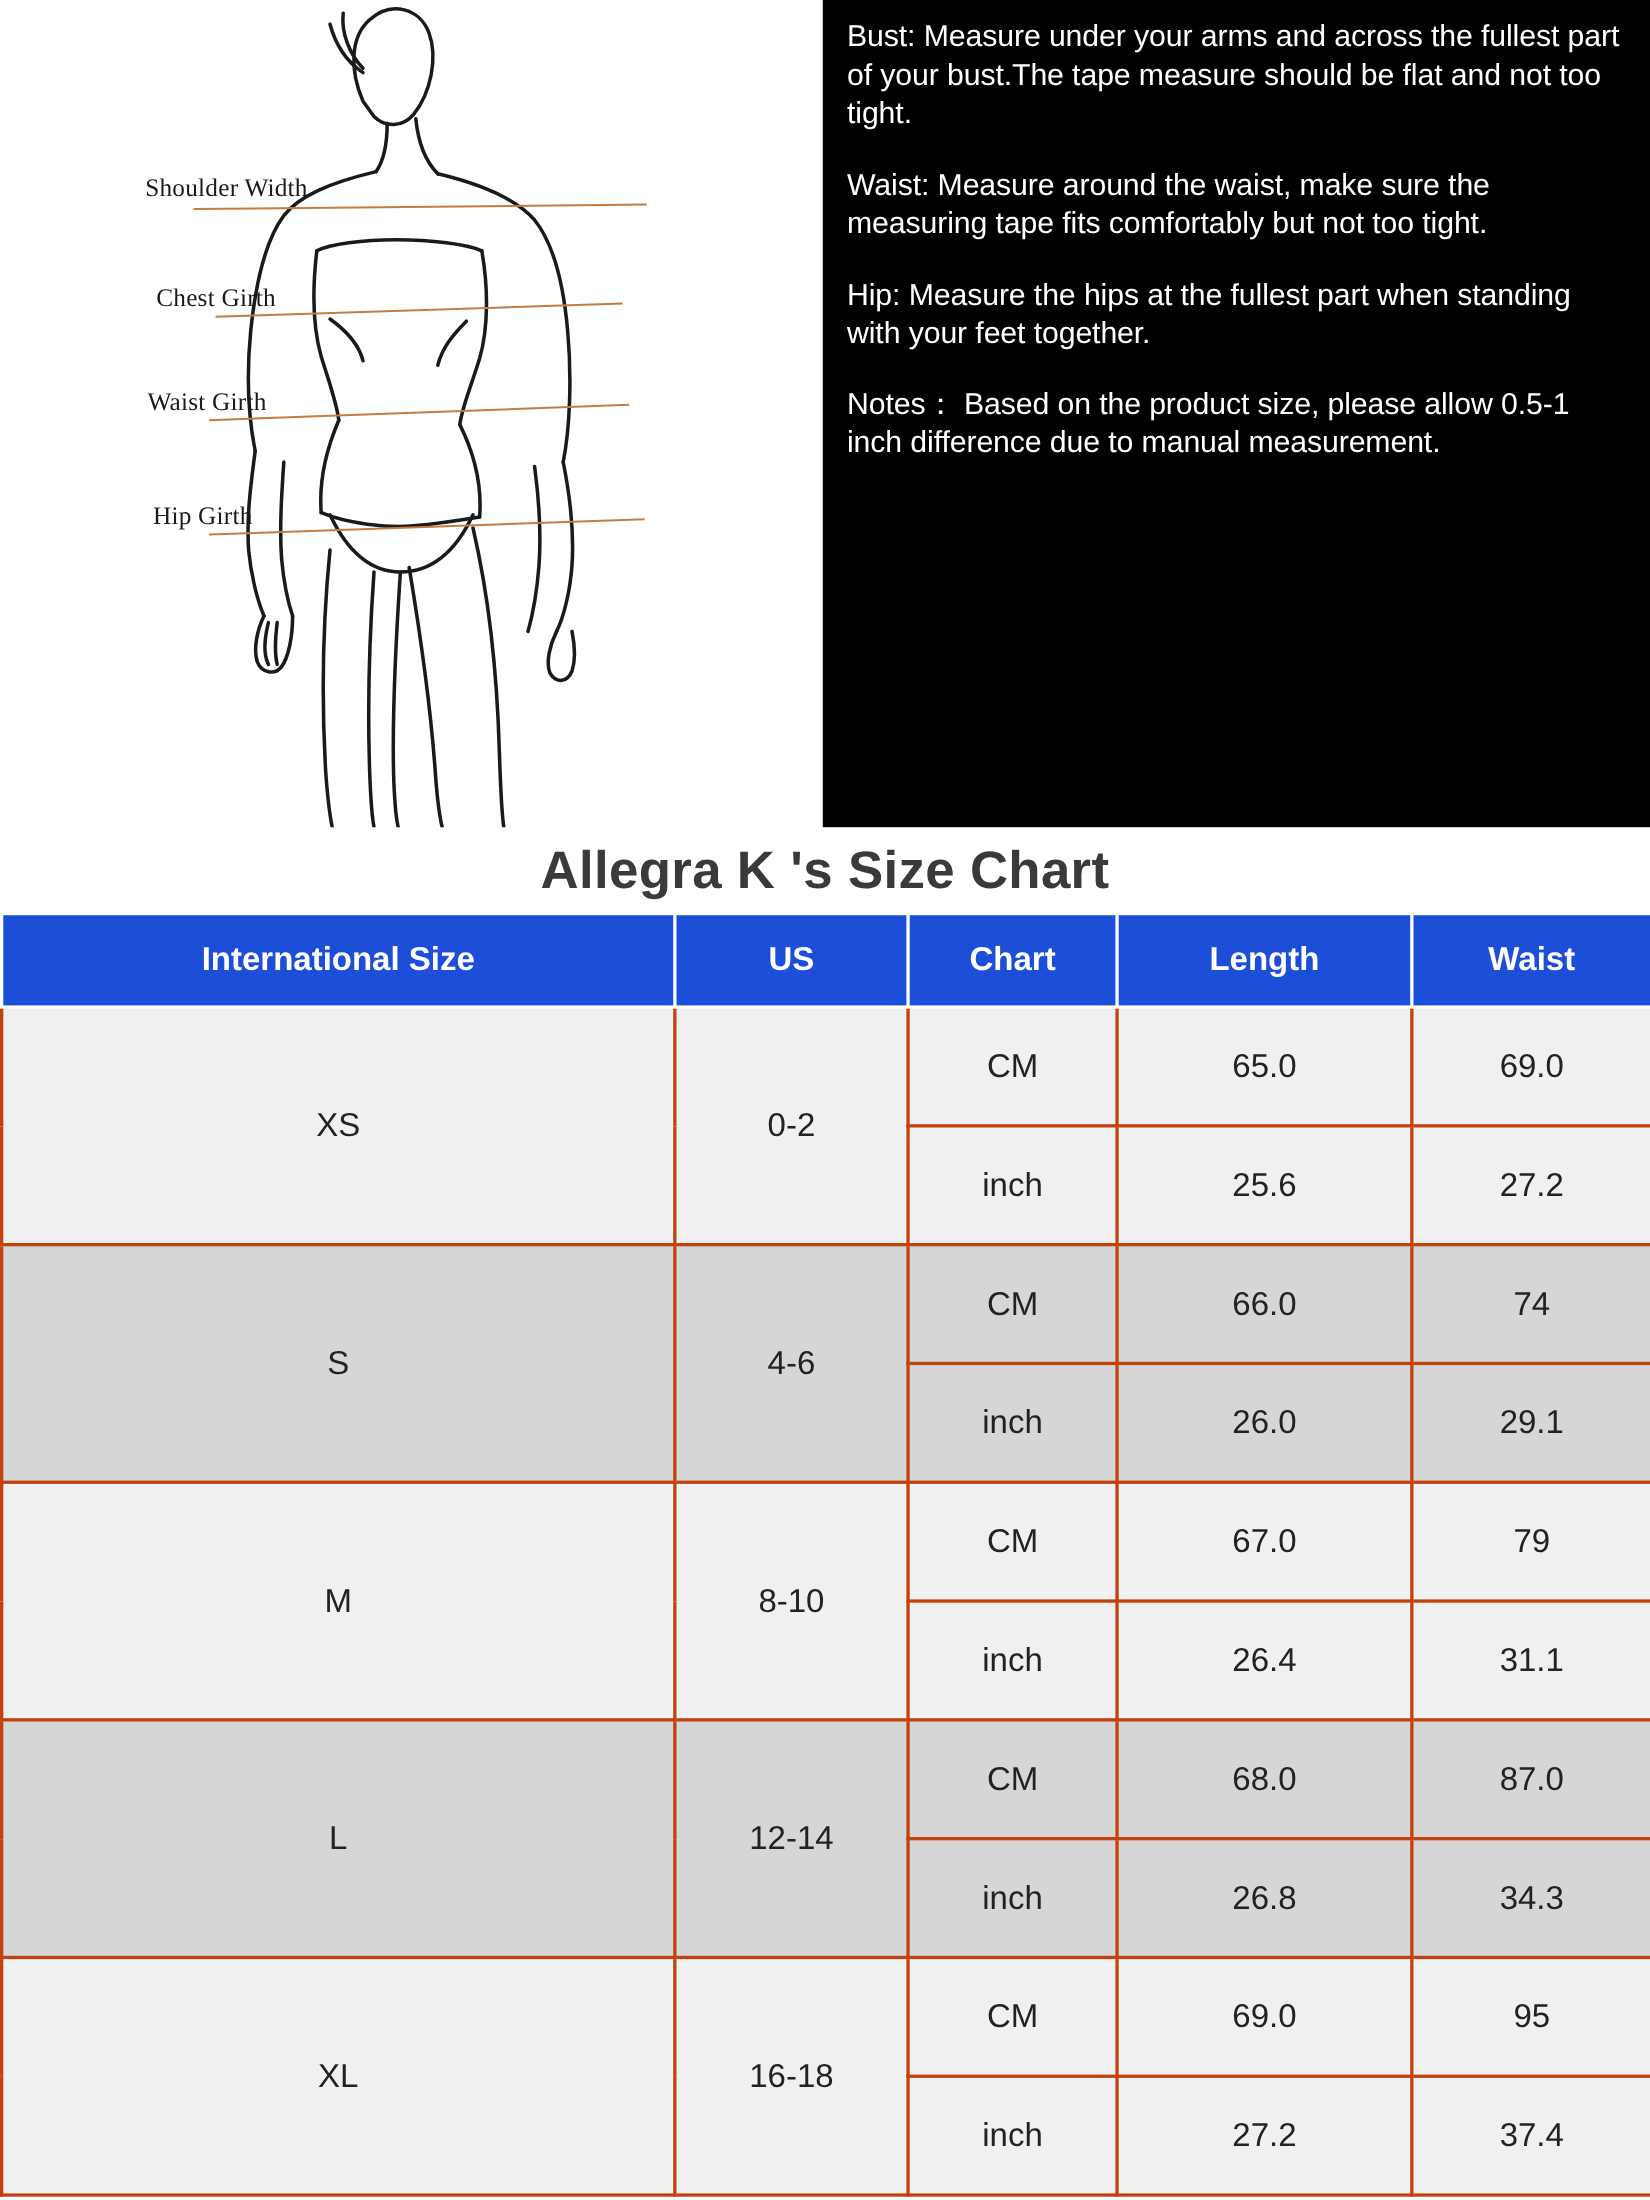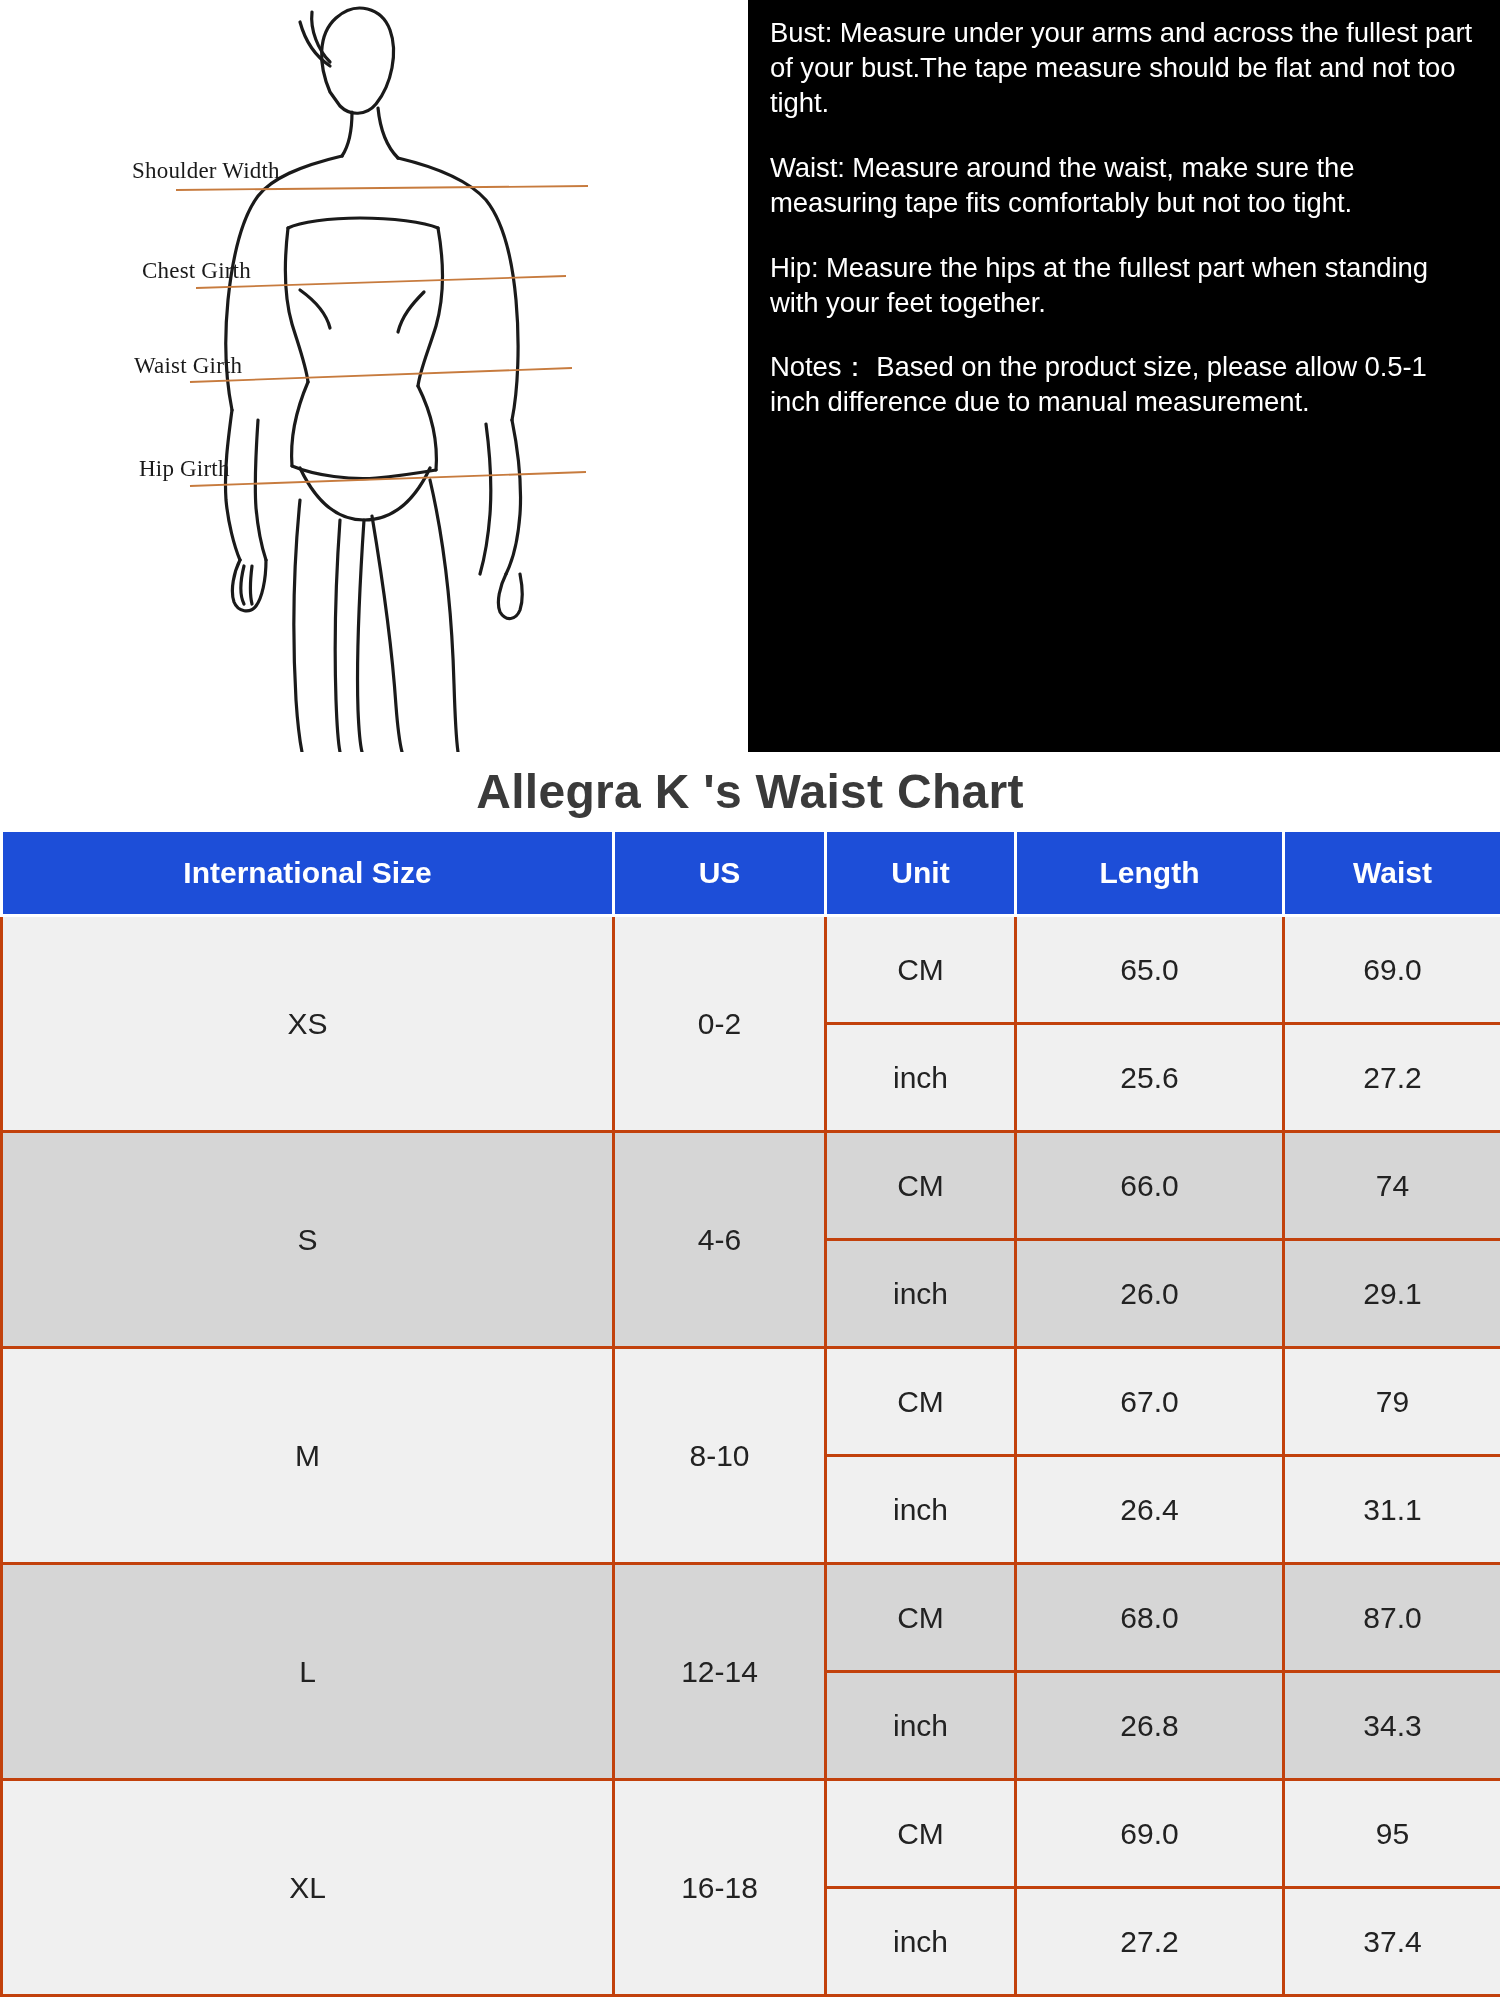--- a/index.html
+++ b/index.html
@@ -185,35 +185,35 @@
   </div>
 
   <div class="notes-panel">
     <p class="note-p">Bust: Measure under your arms and across the fullest part of your bust.The tape measure should be flat and not too tight.</p>
     <p class="note-p">Waist: Measure around the waist, make sure the measuring tape fits comfortably but not too tight.</p>
     <p class="note-p">Hip: Measure the hips at the fullest part when standing with your feet together.</p>
     <p class="note-p">Notes： Based on the product size, please allow 0.5-1 inch difference due to manual measurement.</p>
   </div>
 </div>
 
-<div class="chart-title">Allegra K 's Waist Chart</div>
+<div class="chart-title">Allegra K 's Size Chart</div>
 
 <table class="size-chart">
   <colgroup>
     <col class="col-intl">
       <col class="col-us">
       <col class="col-unit">
       <col class="col-len">
       <col class="col-waist">
   </colgroup>
   <thead>
     <tr>
       <th>International Size</th>
       <th>US</th>
-      <th>Unit</th>
+      <th>Chart</th>
       <th>Length</th>
       <th>Waist</th>
     </tr>
   </thead>
   <tbody>
 
     <tr class="row-light">
       <td rowspan="2">XS</td>
       <td rowspan="2">0-2</td>
       <td>CM</td>

